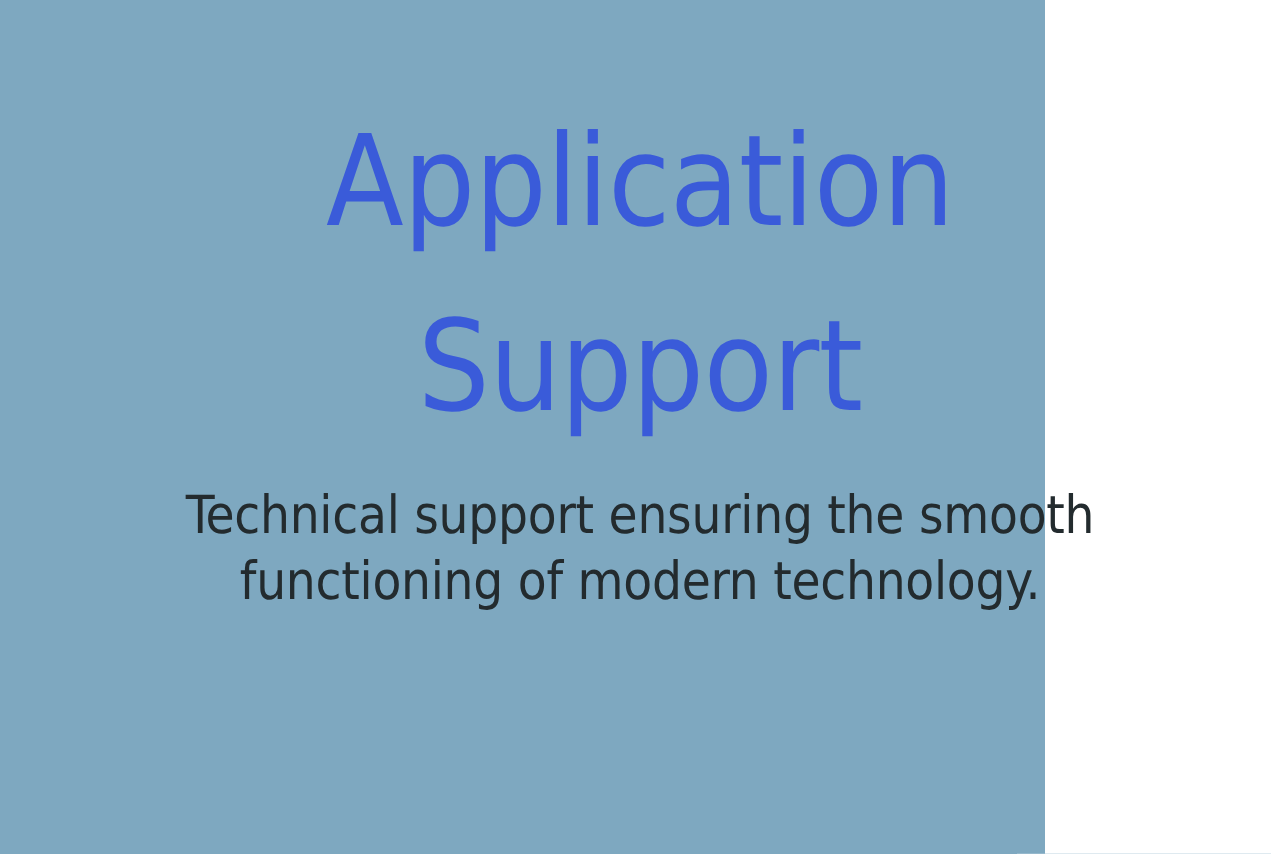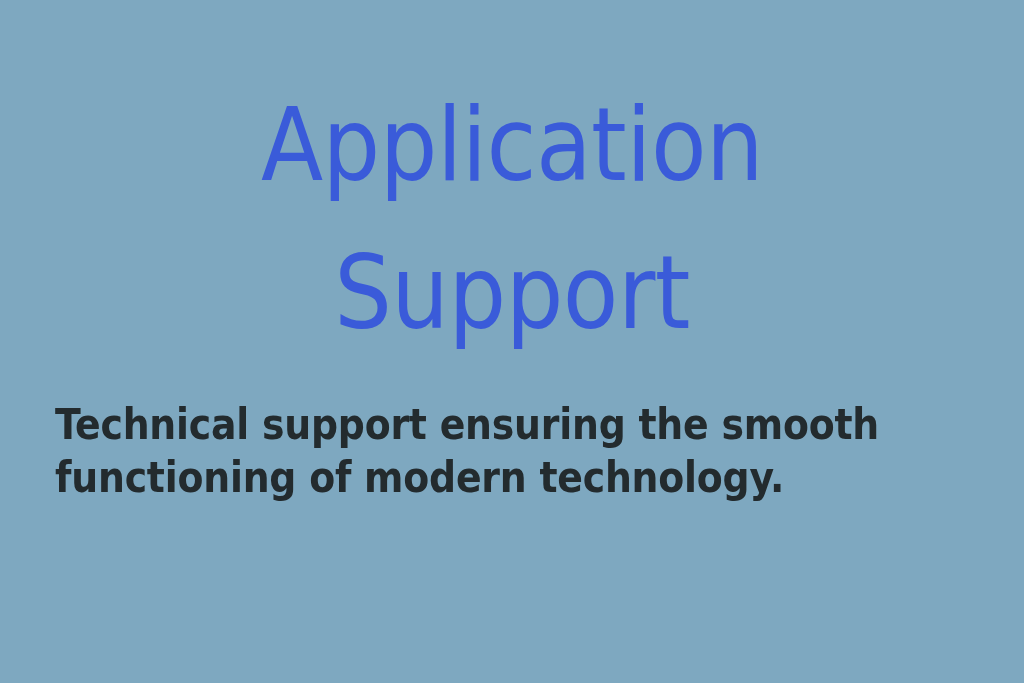--- a/index.html
+++ b/index.html
@@ -10,21 +10,21 @@
   body {
     width: 1024px;
     height: 683px;
     overflow: hidden;
     font-family: "DejaVu Sans", sans-serif;
   }
 
   .slide {
     position: relative;
     box-sizing: border-box;
-    width: 1024px;
+    width: 836px;
     height: 683px;
     background: #7ea8c0;
     display: block;
   }
 
   .content-stack {
     position: absolute;
     left: 0;
     top: 0;
     width: 1024px;
@@ -50,29 +50,29 @@
     word-spacing: 0px;
     margin: 0;
   }
 
   .slide-subtitle {
     position: absolute;
     left: 50%;
     transform: translateX(-50%);
     top: 385px;
     width: 940px;
-    text-align: left;
+    text-align: center;
     color: #232b2e;
     font-family: "DejaVu Sans", sans-serif;
     font-size: 42px;
-    font-weight: 700;
+    font-weight: 400;
     line-height: 1.27;
     letter-spacing: -0.2px;
     font-stretch: condensed;
-    margin: 13px;
+    margin: 0;
   }
 
   .spacer-region {
     position: absolute;
     left: 0;
     top: 500px;
     width: 1024px;
     height: 183px;
   }
 </style>

